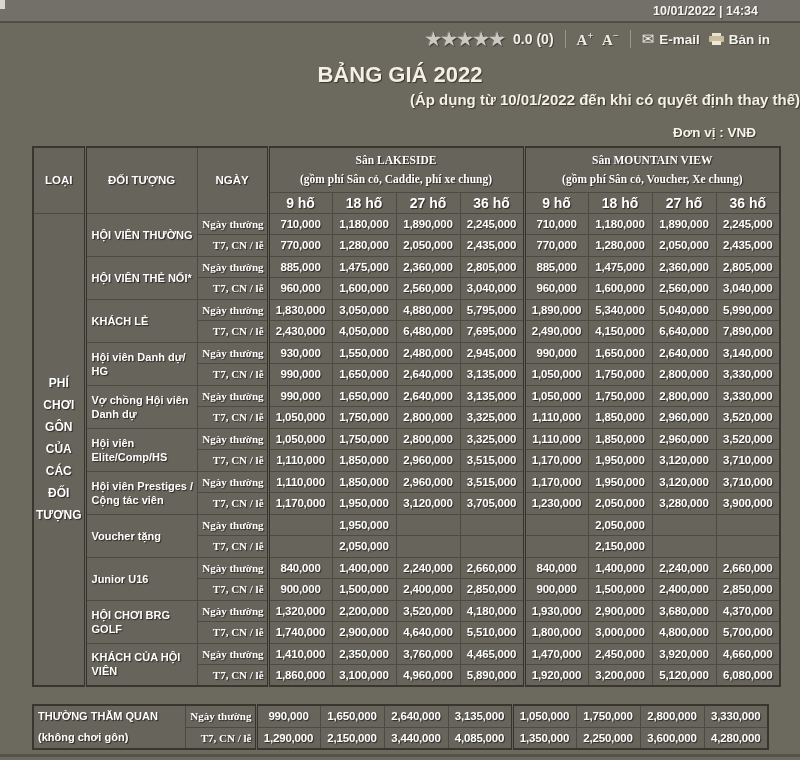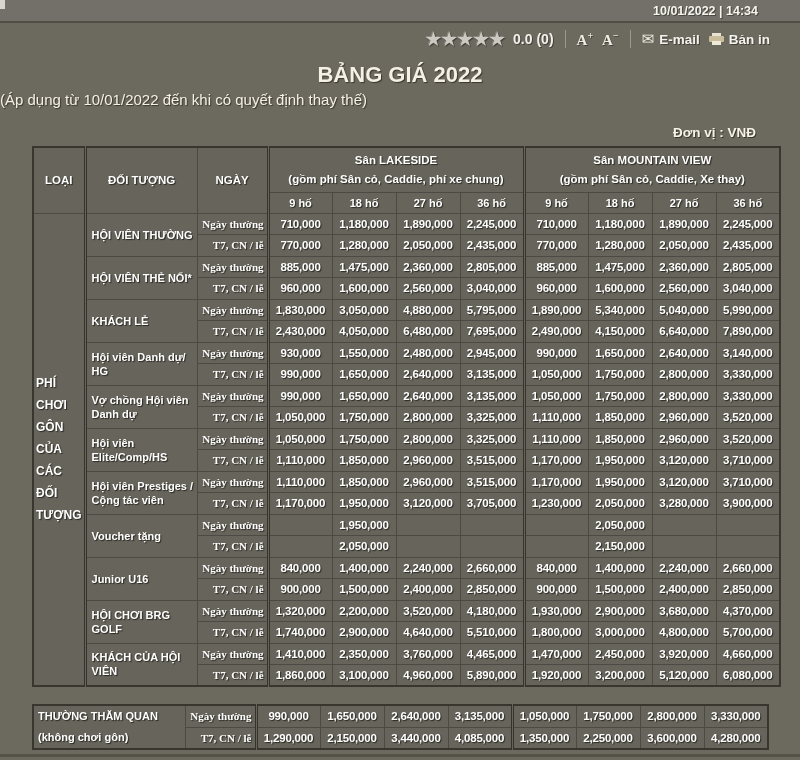--- a/index.html
+++ b/index.html
@@ -32,45 +32,45 @@
   .tool-item{display:flex;align-items:center;gap:5px;cursor:pointer;}
   .tool-label{font-size:13.5px;font-weight:bold;color:#f4f2ec;text-shadow:1px 1px 0 rgba(40,38,32,.6);}
   .envelope-icon{font-size:15px;color:#ecebe2;}
   .printer-icon{display:inline-block;position:relative;width:15px;height:12px;}
   .printer-icon .p-top{position:absolute;left:3px;top:0;width:9px;height:3px;background:#e8e2cf;}
   .printer-icon .p-body{position:absolute;left:0;top:3px;width:15px;height:6px;background:#c9bd9b;border-radius:1px;}
   .printer-icon .p-out{position:absolute;left:3px;top:8px;width:9px;height:4px;background:#efe9d8;}
   
   .page-title{margin-top:7px;text-align:center;font-size:22px;font-weight:bold;color:#f4f1e4;
     text-shadow:1px 1px 1px rgba(35,33,28,.7);}
-  .page-subtitle{text-align:left;font-size:15px;font-weight:normal;color:#f4f1e4;margin-top:3px;
+  .page-subtitle{text-align:right;font-size:15px;font-weight:bold;color:#f4f1e4;margin-top:3px;
     text-shadow:1px 1px 1px rgba(35,33,28,.7);}
   .unit-label{text-align:right;padding-right:44px;margin-top:17px;font-size:13.5px;font-weight:bold;
     color:#f6f3e8;text-shadow:1px 1px 0 rgba(35,33,28,.7);}
   
   table{border-collapse:collapse;margin-left:32px;background:rgba(0,0,0,0.04);}
   #price-table{margin-top:6px;}
   th,td{
     border:1px solid #4c4a42;color:#ffffff;font-weight:bold;
     text-shadow:1px 1px 1px rgba(30,29,24,.85);
     padding:0 2px;overflow:hidden;
   }
   #price-table,#visitor-table{border:2px solid #38362e;}
   .tk-r{border-right:3px double #35332b !important;}
   th{font-size:11.5px;text-align:center;}
   .hdr-main{height:45px;}
   .hdr-main th{font-size:11.5px;}
-  .group-head div{line-height:19px;}
+  .group-head div{line-height:19px;font-family:Liberation Serif, serif;}
   .holes-row{height:21px;}
-  .holes-row th{font-size:11px;}
+  .holes-row th{font-size:14px;}
   tbody tr{height:21.5px;}
   .name-cell{font-size:11px;text-align:left;padding-left:5px;white-space:pre-line;line-height:14px;}
   .day-cell{font-size:11px;text-align:right;padding-right:3px;white-space:nowrap;font-family:Liberation Serif, serif;}
   .num-cell{font-size:11.5px;text-align:center;white-space:nowrap;letter-spacing:-0.2px;}
-  .loai-cell{vertical-align:middle;font-size:12px;}
+  .loai-cell{text-align:center;vertical-align:middle;font-size:12px;}
   .loai-cell div{line-height:22px;}
   .gap{height:17px;}
   .visitor-name{font-size:11px;text-align:left;padding-left:4px;white-space:pre-line;line-height:21px;}
   .bottom-rule{position:absolute;left:0;right:0;bottom:3px;height:3px;background:#55524a;}
 </style>
 </head>
 <body>
 
 <div class="corner-artifact"></div>
 
@@ -121,21 +121,21 @@
     <tr class="hdr-main">
       <th rowspan="2" class="tk-r">LOẠI</th>
       <th rowspan="2">ĐỐI TƯỢNG</th>
       <th rowspan="2" class="tk-r">NGÀY</th>
       <th colspan="4" class="tk-r group-head">
         <div>Sân LAKESIDE</div>
           <div>(gồm phí Sân cỏ, Caddie, phí xe chung)</div>
       </th>
       <th colspan="4" class="group-head">
         <div>Sân MOUNTAIN VIEW</div>
-          <div>(gồm phí Sân cỏ, Caddie, Xe thay)</div>
+          <div>(gồm phí Sân cỏ, Voucher, Xe chung)</div>
       </th>
     </tr>
     <tr class="holes-row">
       <th>9 hố</th>
       <th>18 hố</th>
       <th>27 hố</th>
       <th class="tk-r">36 hố</th>
       <th>9 hố</th>
       <th>18 hố</th>
       <th>27 hố</th>

